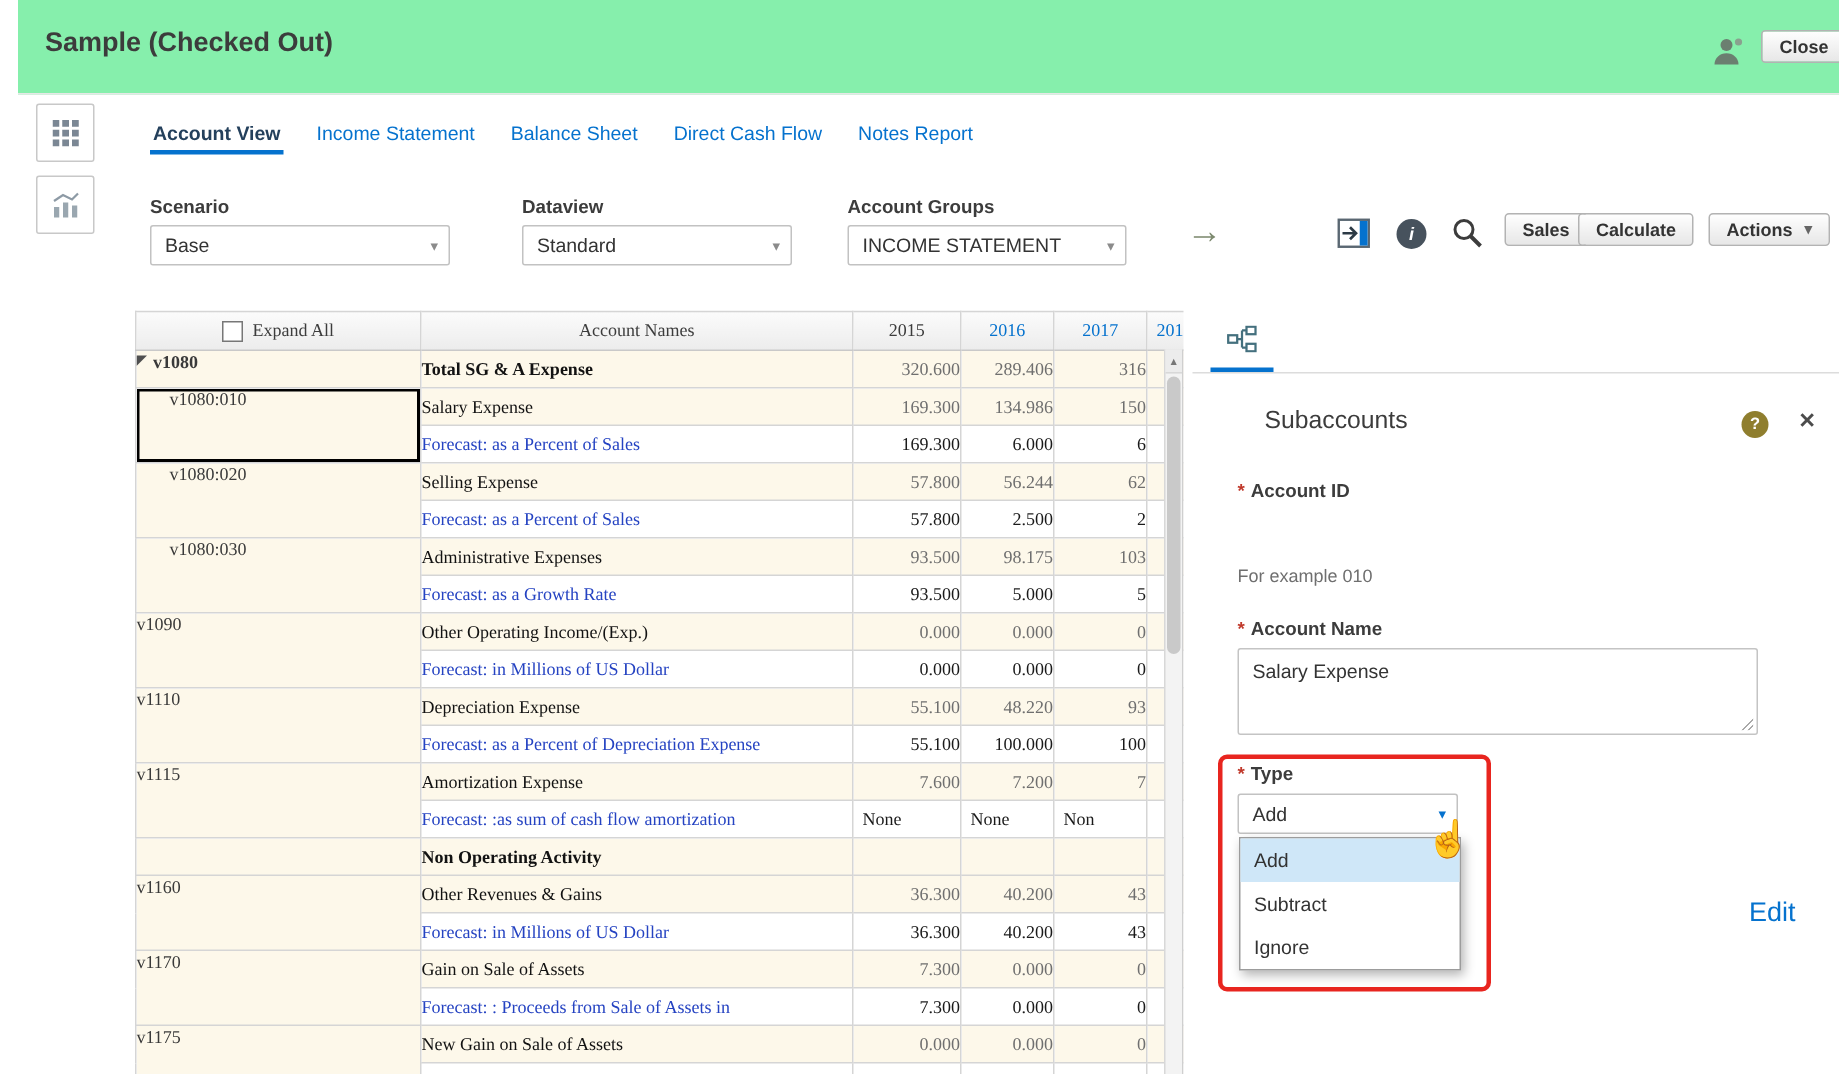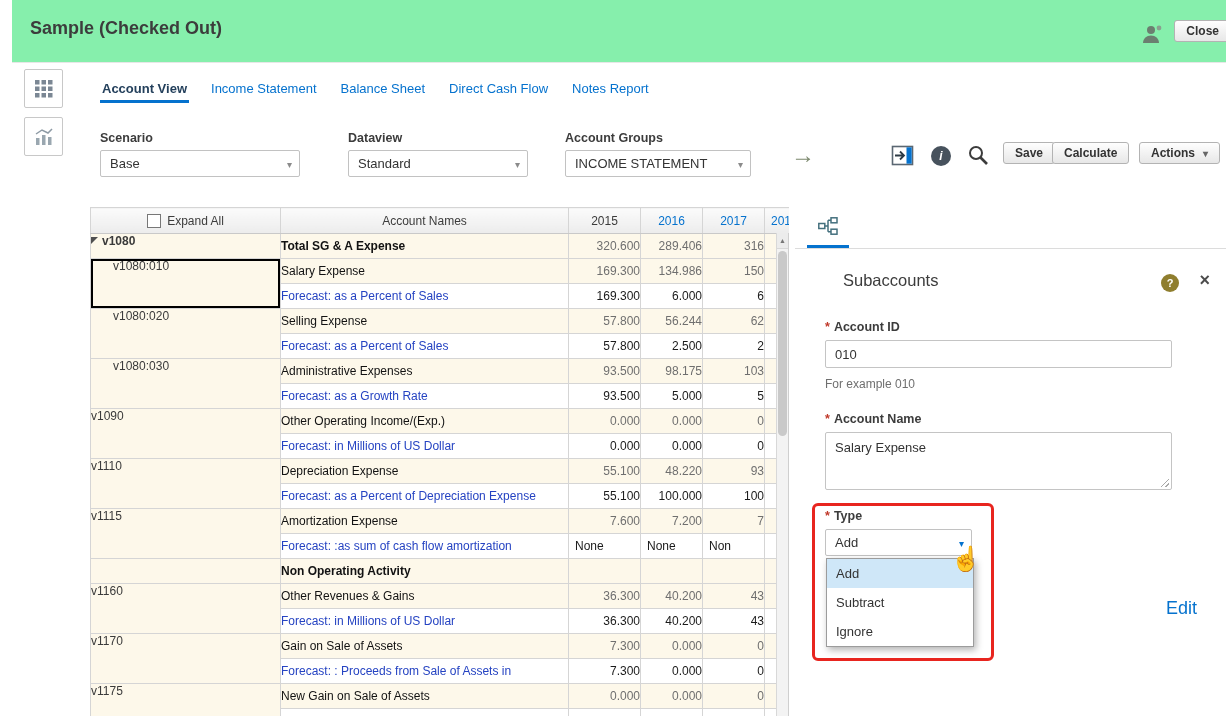--- a/index.html
+++ b/index.html
@@ -41,21 +41,21 @@
   #expandPaneIcon{left:891px;top:144px;}
   #infoIcon{left:931px;top:146px;width:20px;height:20px;border-radius:50%;background:#47525d;color:#fff;
             display:flex;align-items:center;justify-content:center;font-size:12px;font-weight:bold;font-style:italic;}
   #searchIcon{left:966px;top:143px;}
   #saveBtn{position:absolute;left:1003px;top:142px;}
   #calcBtn{position:absolute;left:1052px;top:142px;}
   #actionsBtn{position:absolute;left:1139px;top:142px;}
   #actionsBtn .chev{margin-left:8px;font-size:10px;color:#666;}
 
   
-  .table-wrap{position:absolute;left:90px;top:207px;width:699px;height:509px;overflow:hidden;}
+  .table-wrap{position:absolute;left:90px;top:207px;width:699px;height:509px;overflow:hidden;font-family:Liberation Serif, serif;}
   table.grid{border-collapse:collapse;table-layout:fixed;width:736px;}
   table.grid th,table.grid td{border:1px solid #d5d5d5;height:25px;box-sizing:border-box;
         font-size:12px;overflow:hidden;white-space:nowrap;padding:0;}
   table.grid thead th{background:linear-gradient(#fbfbfb,#ececec);font-weight:normal;color:#3c3c3c;
         height:26px;text-align:center;border-bottom:1px solid #c9c9c9;}
   th.year{cursor:pointer;} th.year.blue{color:var(--accent,#0572ce);}
   th.year.last{text-align:left;padding-left:6px;}
   .hd-expand{display:flex;align-items:center;justify-content:center;gap:6px;}
   .cbx{display:inline-block;width:12px;height:12px;border:1px solid #777;background:#fff;cursor:pointer;}
   .idcell{background:var(--cream,#fdf8ea);color:#3a3a3a;vertical-align:top;
@@ -189,21 +189,21 @@
     <rect x="15.5" y="3.3" width="5.2" height="16.4" fill="#0572ce"></rect>
     <path d="M4 11.5 h8 M9 7.5 l4 4 l-4 4" fill="none" stroke="#2c3a45" stroke-width="1.8"></path>
   </svg>
   <div class="tool-icon" id="infoIcon">
     <span>i</span>
   </div>
   <svg class="tool-icon" id="searchIcon" width="24" height="24" viewBox="0 0 24 24">
     <circle cx="10" cy="10" r="6" fill="none" stroke="#3c3c3c" stroke-width="2"></circle>
     <line x1="14.5" y1="14.5" x2="21" y2="21" stroke="#3c3c3c" stroke-width="2.6"></line>
   </svg>
-  <button class="btn" id="saveBtn">Save</button>
+  <button class="btn" id="saveBtn">Sales</button>
   <button class="btn" id="calcBtn">Calculate</button>
   <button class="btn" id="actionsBtn">
     <span>Actions</span>
     <span class="chev">▾</span>
   </button>
 
   <div class="table-wrap">
     <table class="grid">
       <colgroup>
         <col style="width:190px">
@@ -399,21 +399,20 @@
         </svg>
       </div>
     </div>
     <div class="panel-title">Subaccounts</div>
     <div class="help-badge">?</div>
     <div class="panel-close">×</div>
 
     <div class="f-label" style="top:113px">
       <span class="req">*</span><span>Account ID</span>
     </div>
-    <input class="txt-input" style="top: 133px;" value="010">
     <div class="hint" style="top:170px">For example 010</div>
 
     <div class="f-label" style="top:205px">
       <span class="req">*</span><span>Account Name</span>
     </div>
     <div class="ta-wrap">
       <textarea class="ta" style="">Salary Expense</textarea>
       <div class="grip"></div>
     </div>
 

